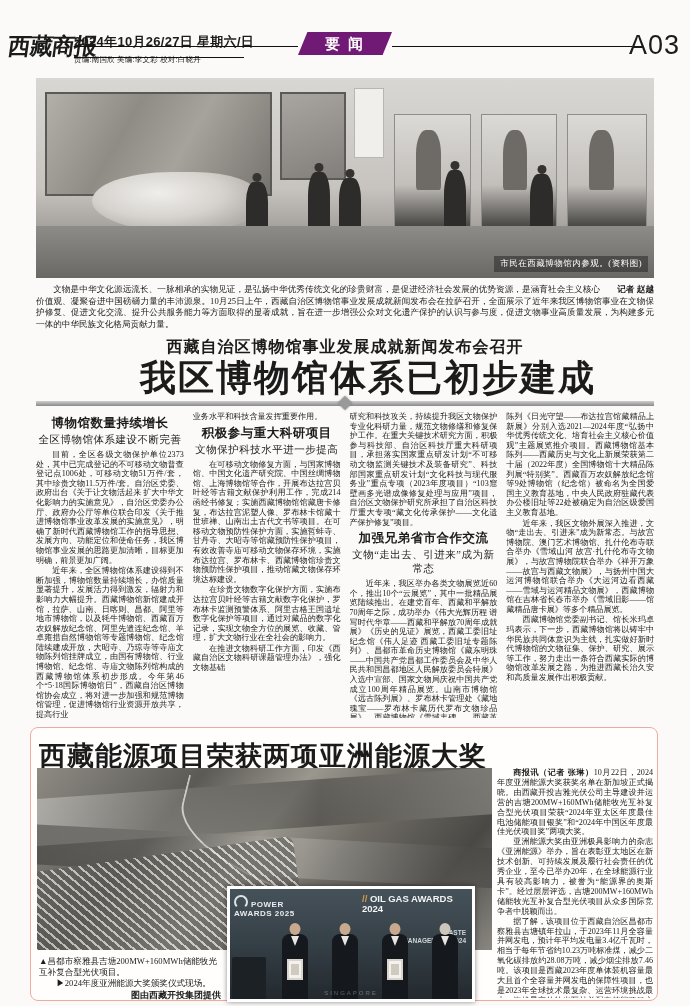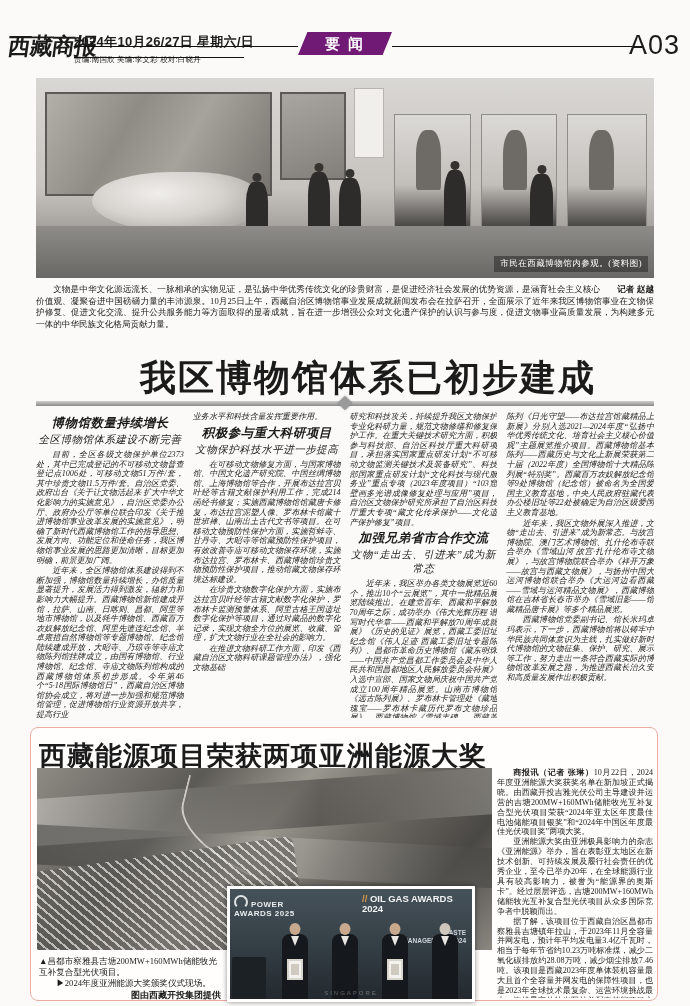--- a/index.html
+++ b/index.html
@@ -55,21 +55,21 @@
   .kicker{position:absolute;left:0;top:337px;width:100%;text-align:center;
       font-family:"Liberation Sans",sans-serif;font-weight:bold;font-size:16px;letter-spacing:1px;}
   .headline{position:absolute;left:0;top:354px;width:100%;text-align:center;margin:0;
       font-family:Liberation Serif, serif;font-weight:900;font-size:36px;letter-spacing:2px;padding-left:23px;}
   .divider{position:absolute;left:36px;top:401px;width:618px;height:5px;
       background:linear-gradient(180deg,#cfcfcf,#898989);}
   .divider .diamond{position:absolute;left:50%;top:-3px;width:10px;height:10px;background:#9a9a9a;
       transform:translateX(-50%) rotate(45deg);box-shadow:0 0 2px #777;}
   
   .columns{position:absolute;left:36px;top:412px;width:618px;height:306px;display:flex;gap:9px;overflow:hidden;}
-  .col{flex:1 1 0;overflow:hidden;font-style:italic;}
+  .col{flex:1 1 0;overflow:hidden;}
   .col p{margin:0 0 1px 0;font-size:8.1px;line-height:9.6px;text-align:justify;}
   .col p.p{text-indent:2em;}
   .col h3{margin:3px 0 1px 0;text-align:center;font-family:"Liberation Sans",sans-serif;
       font-size:12.5px;font-weight:900;letter-spacing:.5px;}
   .col h4{margin:0 0 3px 0;text-align:center;font-weight:normal;font-size:10.5px;letter-spacing:.5px;color:#222;}
   
   .box{position:absolute;left:30px;top:727px;width:628px;height:274px;border:1px solid #eeaba0;
       border-radius:8px;background:#fffefd;box-sizing:border-box;}
   .box-headline{position:absolute;left:0;top:2px;width:100%;margin:8px;
       font-family:Liberation Sans, sans-serif;font-weight:900;font-size:27px;letter-spacing:1px;}
@@ -151,20 +151,21 @@
     <div class="person p2"></div>
     <div class="person p3"></div>
     <div class="person p4"></div>
     <div class="person p5"></div>
     <div class="mp-floor"></div>
     <div class="photo-overlay">市民在西藏博物馆内参观。(资料图)</div>
   </div>
 
   <p class="lead"><b>记者 赵越</b><span>文物是中华文化源远流长、一脉相承的实物见证，是弘扬中华优秀传统文化的珍贵财富，是促进经济社会发展的优势资源，是涵育社会主义核心价值观、凝聚奋进中国磅礴力量的丰沛源泉。10月25日上午，西藏自治区博物馆事业发展成就新闻发布会在拉萨召开，全面展示了近年来我区博物馆事业在文物保护修复、促进文化交流、提升公共服务能力等方面取得的显著成就，旨在进一步增强公众对文化遗产保护的认识与参与度，促进文物事业高质量发展，为构建多元一体的中华民族文化格局贡献力量。</span></p>
 
+  <div class="kicker">西藏自治区博物馆事业发展成就新闻发布会召开</div>
   <h1 class="headline">我区博物馆体系已初步建成</h1>
   <div class="divider">
       <span class="diamond"></span>
     </div>
 
   <section class="columns">
       <div class="col">
         <h3>博物馆数量持续增长</h3>
         <h4>全区博物馆体系建设不断完善</h4>
         <p class="p">目前，全区各级文物保护单位2373处，其中已完成登记的不可移动文物普查登记点1006处，可移动文物51万件/套，其中珍贵文物11.5万件/套。自治区党委、政府出台《关于让文物活起来 扩大中华文化影响力的实施意见》，自治区党委办公厅、政府办公厅等单位联合印发《关于推进博物馆事业改革发展的实施意见》，明确了新时代西藏博物馆工作的指导思想、发展方向、功能定位和使命任务，我区博物馆事业发展的思路更加清晰，目标更加明确，前景更加广阔。</p>

